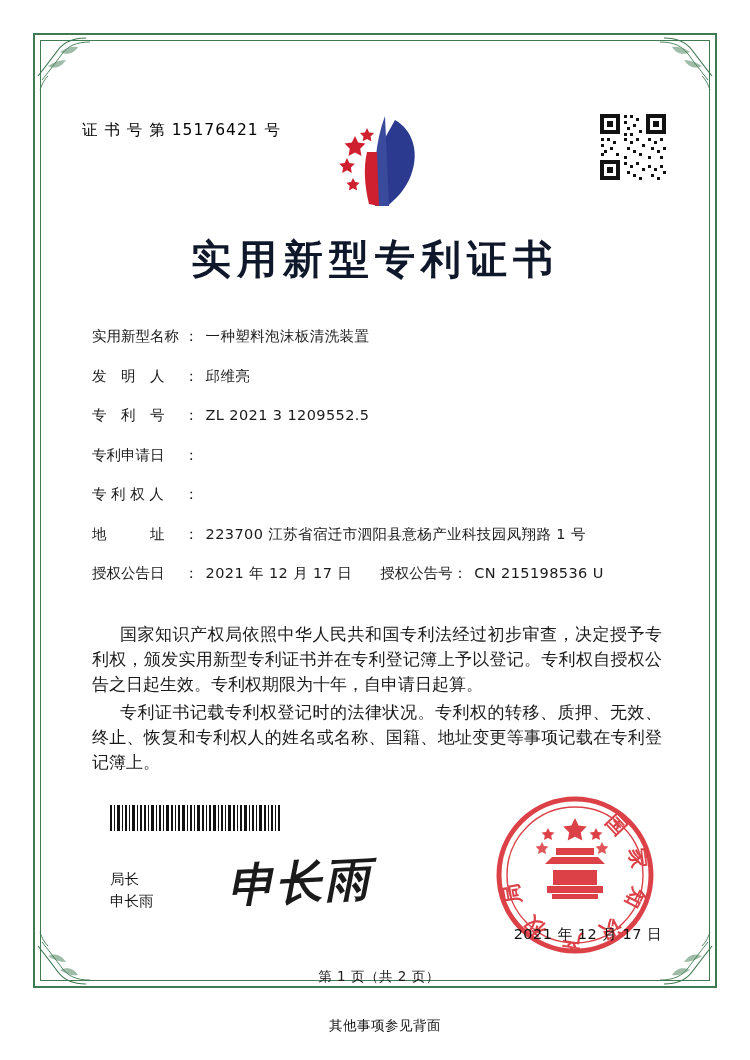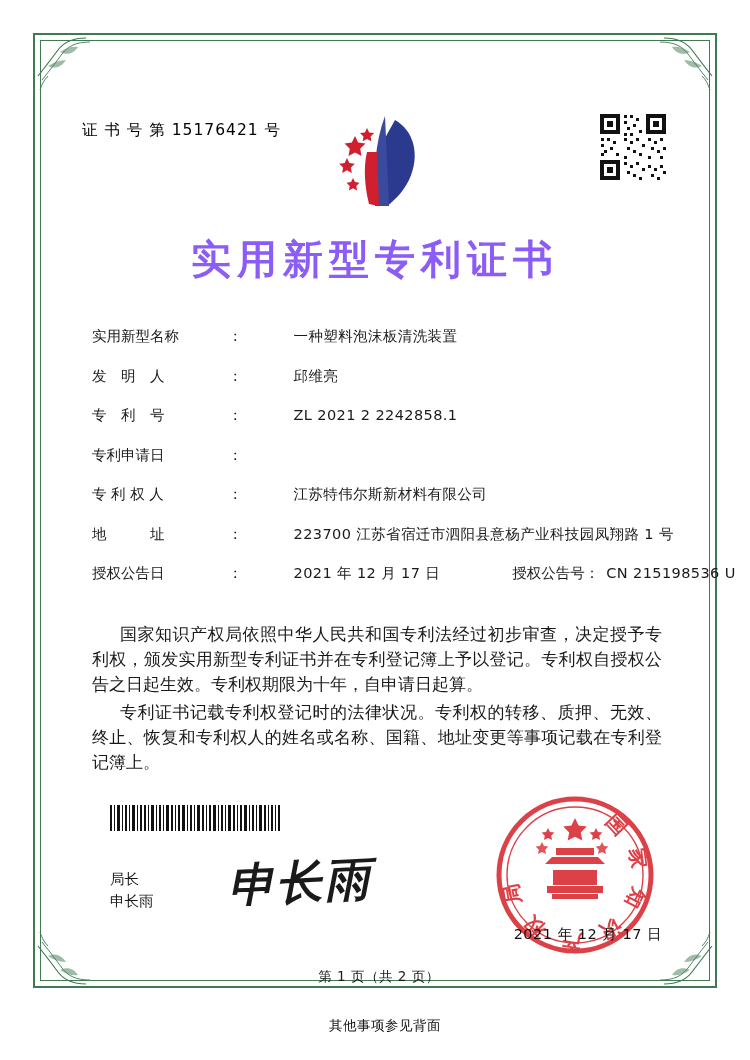--- a/index.html
+++ b/index.html
@@ -81,38 +81,37 @@
   .title {
     position: absolute;
     left: 0;
     right: 0;
     top: 232px;
     text-align: center;
     font-size: 40px;
     font-weight: bold;
     letter-spacing: 6px;
     font-family: Liberation Sans, sans-serif;
-    color: #8b5cf6;
+    color: #0f172a;
   }
 
   
   .fields {
     position: absolute;
     left: 92px;
     top: 325px;
     width: 570px;
   }
   .row {
     display: flex;
     align-items: baseline;
     margin-bottom: 17.5px;
     font-size: 14.5px;
     line-height: 22px;
     white-space: nowrap;
-    gap: 44px;
   }
   .lbl {
     width: 92px;
     flex: 0 0 92px;
     letter-spacing: 0px;
   }
   .colon { margin-right: 7px; }
   .val {
     letter-spacing: 0.4px;
   }
@@ -333,32 +332,31 @@
 
     <div class="row">
       <span class="lbl">发　明　人</span>
       <span class="colon">：</span>
       <span class="val">邱维亮</span>
     </div>
 
     <div class="row">
       <span class="lbl">专　利　号</span>
       <span class="colon">：</span>
-      <span class="val">ZL 2021 2 2242858.1</span>
+      <span class="val">ZL 2021 3 1209552.5</span>
     </div>
 
     <div class="row">
       <span class="lbl">专利申请日</span>
       <span class="colon">：</span>
     </div>
 
     <div class="row">
       <span class="lbl">专 利 权 人</span>
       <span class="colon">：</span>
-      <span class="val">江苏特伟尔斯新材料有限公司</span>
     </div>
 
     <div class="row">
       <span class="lbl">地　　　址</span>
       <span class="colon">：</span>
       <span class="val">223700 江苏省宿迁市泗阳县意杨产业科技园凤翔路 1 号</span>
     </div>
 
     <div class="row double">
       <span class="lbl">授权公告日</span>

